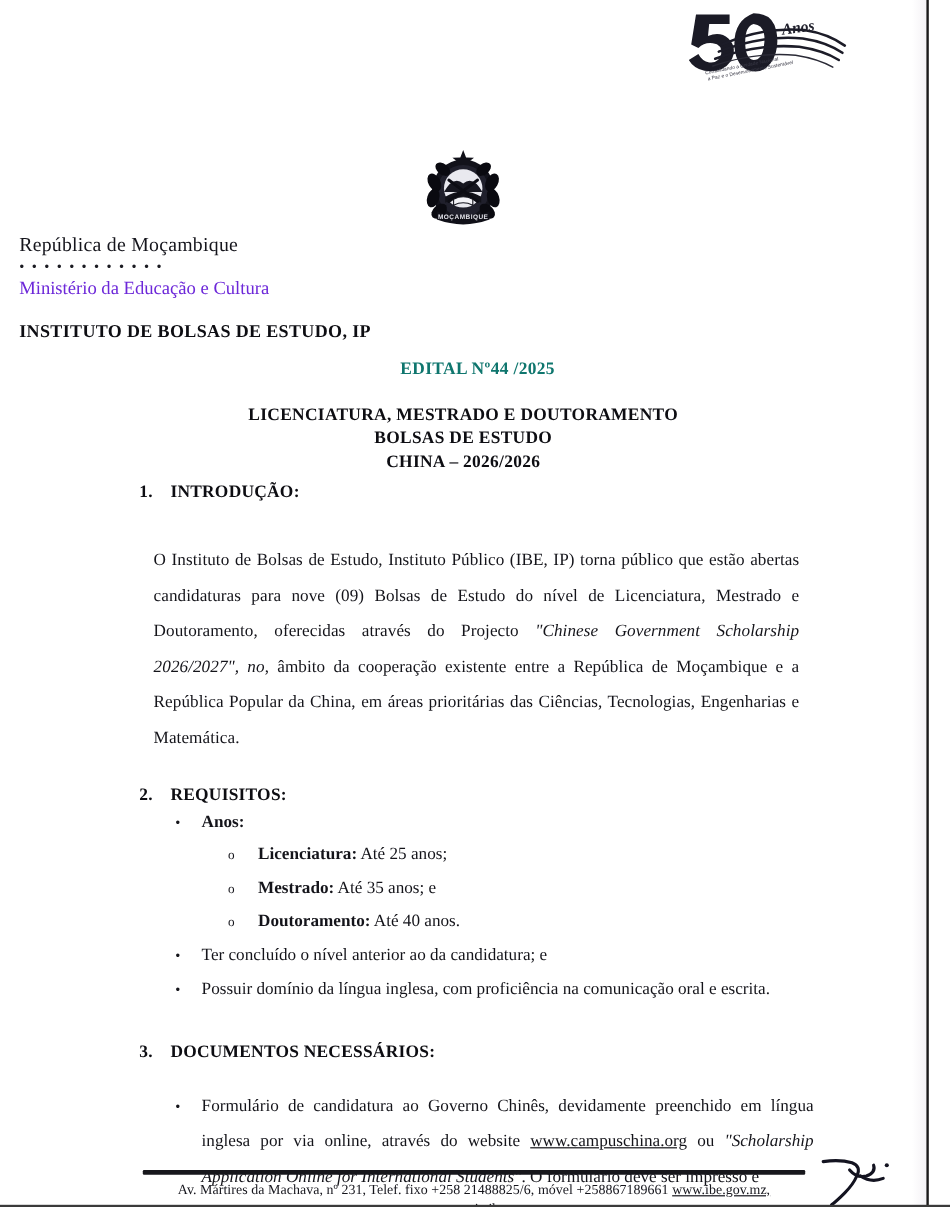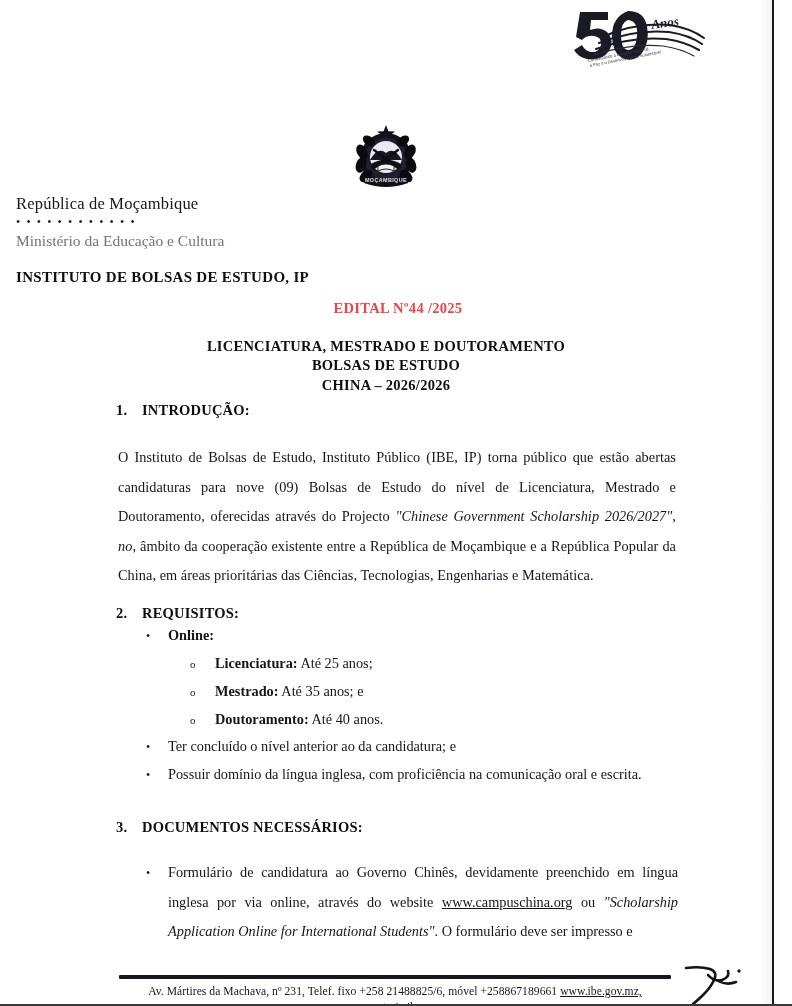--- a/index.html
+++ b/index.html
@@ -84,21 +84,21 @@
   .lh-dots {
     font-size: 12px;
     letter-spacing: 1.6px;
     line-height: 1.05;
     margin: 1px 0 3px 0;
     color: #1b1b22;
   }
   .lh-ministry {
     font-size: 15.5px;
     line-height: 1.3;
-    color: #737373;
+    color: #6d28d9;
   }
   .lh-institute {
     font-size: 15px;
     font-weight: bold;
     letter-spacing: 0.3px;
     line-height: 1.3;
     margin-top: 17px;
     color: #0d0d12;
   }
 
@@ -107,21 +107,21 @@
     position: absolute;
     left: 0;
     top: 300px;
     width: 772px;
     text-align: center;
   }
   .t-edital {
     font-size: 14.5px;
     font-weight: bold;
     letter-spacing: 0.3px;
-    color: #ef4444;
+    color: #0f766e;
     padding-left: 24px;
   }
   .t-block {
     margin-top: 20px;
     font-size: 14.5px;
     font-weight: bold;
     line-height: 1.33;
     letter-spacing: 0.25px;
     color: #0d0d12;
   }
@@ -309,34 +309,34 @@
 
   <div class="body-area">
 
     <div class="sec-head">
       <span class="sec-num">1.</span>
       <span class="sec-title">INTRODUÇÃO:</span>
     </div>
 
     <div class="gap-md"></div>
 
-    <p class="para" style="margin:2px;">
+    <p class="para" style="margin:12px;">
       <span>O Instituto de Bolsas de Estudo, Instituto Público (IBE, IP) torna público que estão abertas candidaturas para nove (09) Bolsas de Estudo do nível de Licenciatura, Mestrado e Doutoramento, oferecidas através do Projecto </span><em>"Chinese Government Scholarship 2026/2027", no</em><span>, âmbito da cooperação existente entre a República de Moçambique e a República Popular da China, em áreas prioritárias das Ciências, Tecnologias, Engenharias e Matemática.</span>
     </p>
 
     <div class="gap-sm"></div>
 
     <div class="sec-head">
       <span class="sec-num">2.</span>
       <span class="sec-title">REQUISITOS:</span>
     </div>
 
     <div class="bullet-row lvl1">
       <span class="marker">•</span>
-      <span class="b">Online:</span>
+      <span class="b">Anos:</span>
     </div>
 
     <div class="bullet-row lvl2">
       <span class="marker">o</span>
       <span><span class="b">Licenciatura:</span><span> Até 25 anos;</span></span>
     </div>
 
     <div class="bullet-row lvl2">
       <span class="marker">o</span>
       <span><span class="b">Mestrado:</span><span> Até 35 anos; e</span></span>

